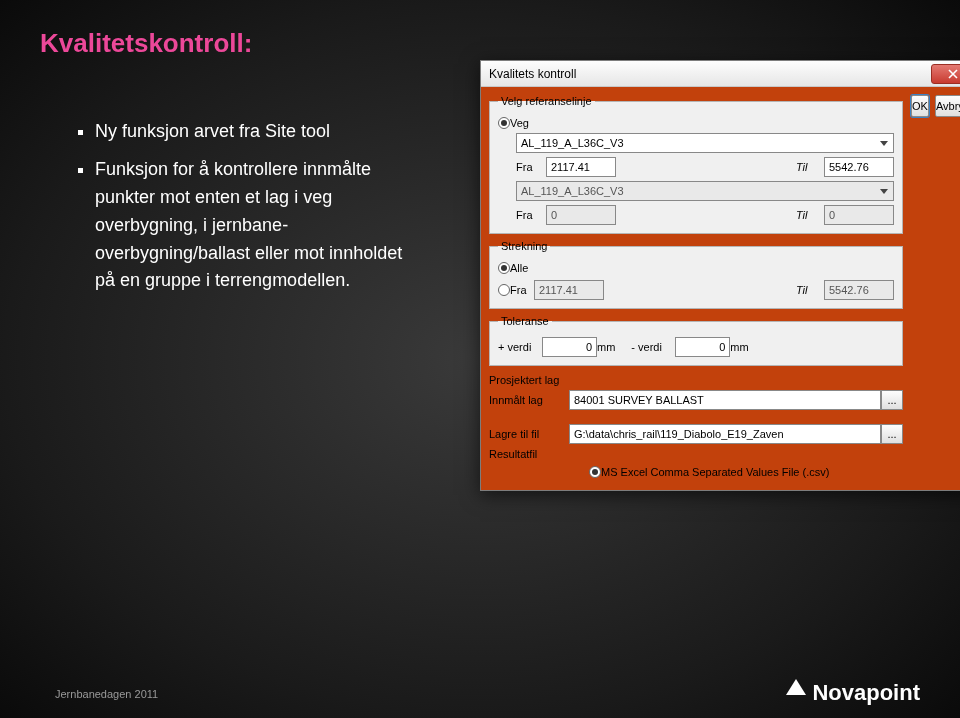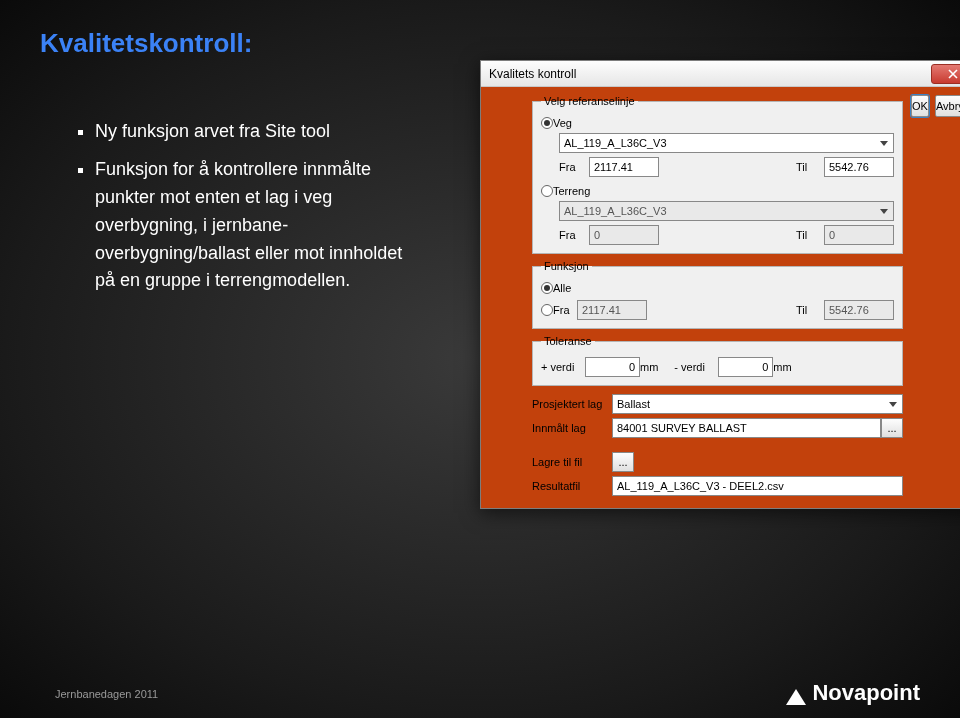--- a/index.html
+++ b/index.html
@@ -12,21 +12,21 @@
     color: #fff;
     position: relative;
     overflow: hidden;
   }
   .slide-title {
     position: absolute;
     top: 28px;
     left: 40px;
     font-size: 26px;
     font-weight: bold;
-    color: #3b82f6;
+    color: #ec4899;
   }
   .bullets {
     position: absolute;
     top: 100px;
     left: 55px;
     width: 370px;
     font-size: 18px;
     line-height: 1.55;
   }
   .bullets li {
@@ -41,21 +41,21 @@
     color: #999;
   }
   .footer-logo {
     position: absolute;
     bottom: 12px;
     right: 40px;
     font-size: 22px;
     font-weight: bold;
     color: #fff;
     display: flex;
-    align-items: flex-end;
+    align-items: flex-start;
     gap: 6px;
   }
   .footer-logo .tri {
     width: 0; height: 0;
     border-left: 10px solid transparent;
     border-right: 10px solid transparent;
     border-bottom: 16px solid #fff;
     display: inline-block;
     transform: translateY(-1px);
   }
@@ -89,21 +89,21 @@
     border-radius: 3px;
     display: flex; align-items: center; justify-content: center;
     margin-right: 4px;
   }
   .close-btn svg { width: 10px; height: 10px; }
   .dialog-body {
     padding: 8px 8px 12px 8px;
     display: flex;
     gap: 8px;
   }
-  .left-col { flex: 1; margin-left: 43px; }
+  .left-col { flex: 1; }
   .right-col { width: 60px; display: flex; flex-direction: row; gap: 6px; }
   .btn3d {
     height: 22px;
     background: linear-gradient(#fdfdfd, #e0e0e0);
     border: 1px solid #8a8a8a;
     border-radius: 2px;
     display: flex; align-items: center; justify-content: center;
     font-size: 11px;
   }
   .btn-default { box-shadow: 0 0 0 1px #3b82c4; }
@@ -128,21 +128,21 @@
   }
   .input.ro { background: #e9e9e9; color: #555; }
   .dd { position: relative; }
   .dd::after {
     content:""; position:absolute; right:5px; top:7px;
     border-left:4px solid transparent; border-right:4px solid transparent;
     border-top:5px solid #444;
   }
   .lbl { width: 30px; }
   .lbl-w { width: 80px; }
-  .lbl-xs { width: 28px; }
+  .lbl-xs { width: 28px; font-style: italic; }
   .indent { margin-left: 18px; justify-content: flex-end; }
   .dots {
     width: 22px; height: 20px;
     border: 1px solid #888; background: linear-gradient(#fdfdfd,#e0e0e0);
     display:flex; align-items:center; justify-content:center; font-size:11px;
     flex-shrink:0;
   }
 </style>
 </head>
 <body>
@@ -180,37 +180,33 @@
         </div>
         <div class="row indent">
           <div class="input dd" style="flex:1">AL_119_A_L36C_V3</div>
         </div>
         <div class="row indent">
           <span class="lbl">Fra</span>
           <div class="input" style="width:70px">2117.41</div>
           <span class="lbl-xs" style="margin-left:auto">Til</span>
           <div class="input" style="width:70px">5542.76</div>
         </div>
-        <div class="row" style="margin-top:8px">
-          <span class="radio"></span>
-          <span>Terreng</span>
-        </div>
         <div class="row indent">
           <div class="input ro dd" style="flex:1">AL_119_A_L36C_V3</div>
         </div>
         <div class="row indent">
           <span class="lbl">Fra</span>
           <div class="input ro" style="width:70px">0</div>
           <span class="lbl-xs" style="margin-left:auto">Til</span>
           <div class="input ro" style="width:70px">0</div>
         </div>
       </fieldset>
 
       <fieldset>
-        <legend>Funksjon</legend>
+        <legend>Strekning</legend>
         <div class="row">
           <span class="radio sel"></span>
           <span>Alle</span>
         </div>
         <div class="row" style="margin-top:6px">
           <span class="radio"></span>
           <span style="width:24px">Fra</span>
           <div class="input ro" style="width:70px">2117.41</div>
           <span class="lbl-xs" style="margin-left:auto">Til</span>
           <div class="input ro" style="width:70px">5542.76</div>
@@ -224,39 +220,42 @@
           <div class="input" style="width:55px;text-align:right;justify-content:flex-end">0</div>
           <span>mm</span>
           <span style="margin-left:16px;width:44px">- verdi</span>
           <div class="input" style="width:55px;text-align:right;justify-content:flex-end">0</div>
           <span>mm</span>
         </div>
       </fieldset>
 
       <div class="row" style="margin-top:8px">
         <span class="lbl-w">Prosjektert lag</span>
-        <div class="input dd" style="flex:1">Ballast</div>
       </div>
 
       <div class="row">
         <span class="lbl-w">Innmålt lag</span>
         <div class="input" style="flex:1">84001 SURVEY BALLAST</div>
         <div class="dots">...</div>
       </div>
 
       <div class="row" style="margin-top:14px">
         <span class="lbl-w">Lagre til fil</span>
+        <div class="input" style="flex:1">G:\data\chris_rail\119_Diabolo_E19_Zaven</div>
         <div class="dots">...</div>
       </div>
 
       <div class="row">
         <span class="lbl-w">Resultatfil</span>
-        <div class="input" style="flex:1">AL_119_A_L36C_V3 - DEEL2.csv</div>
-      </div>
-
+      </div>
+
+      <div class="row" style="margin-left:100px;margin-top:6px">
+        <span class="radio sel"></span>
+        <span>MS Excel Comma Separated Values File (.csv)</span>
+      </div>
     </div>
 
     <div class="right-col">
       <div class="btn3d btn-default">OK</div>
       <div class="btn3d">Avbryt</div>
       <div class="btn3d">Hjelp</div>
     </div>
   </div>
 </div>
 

